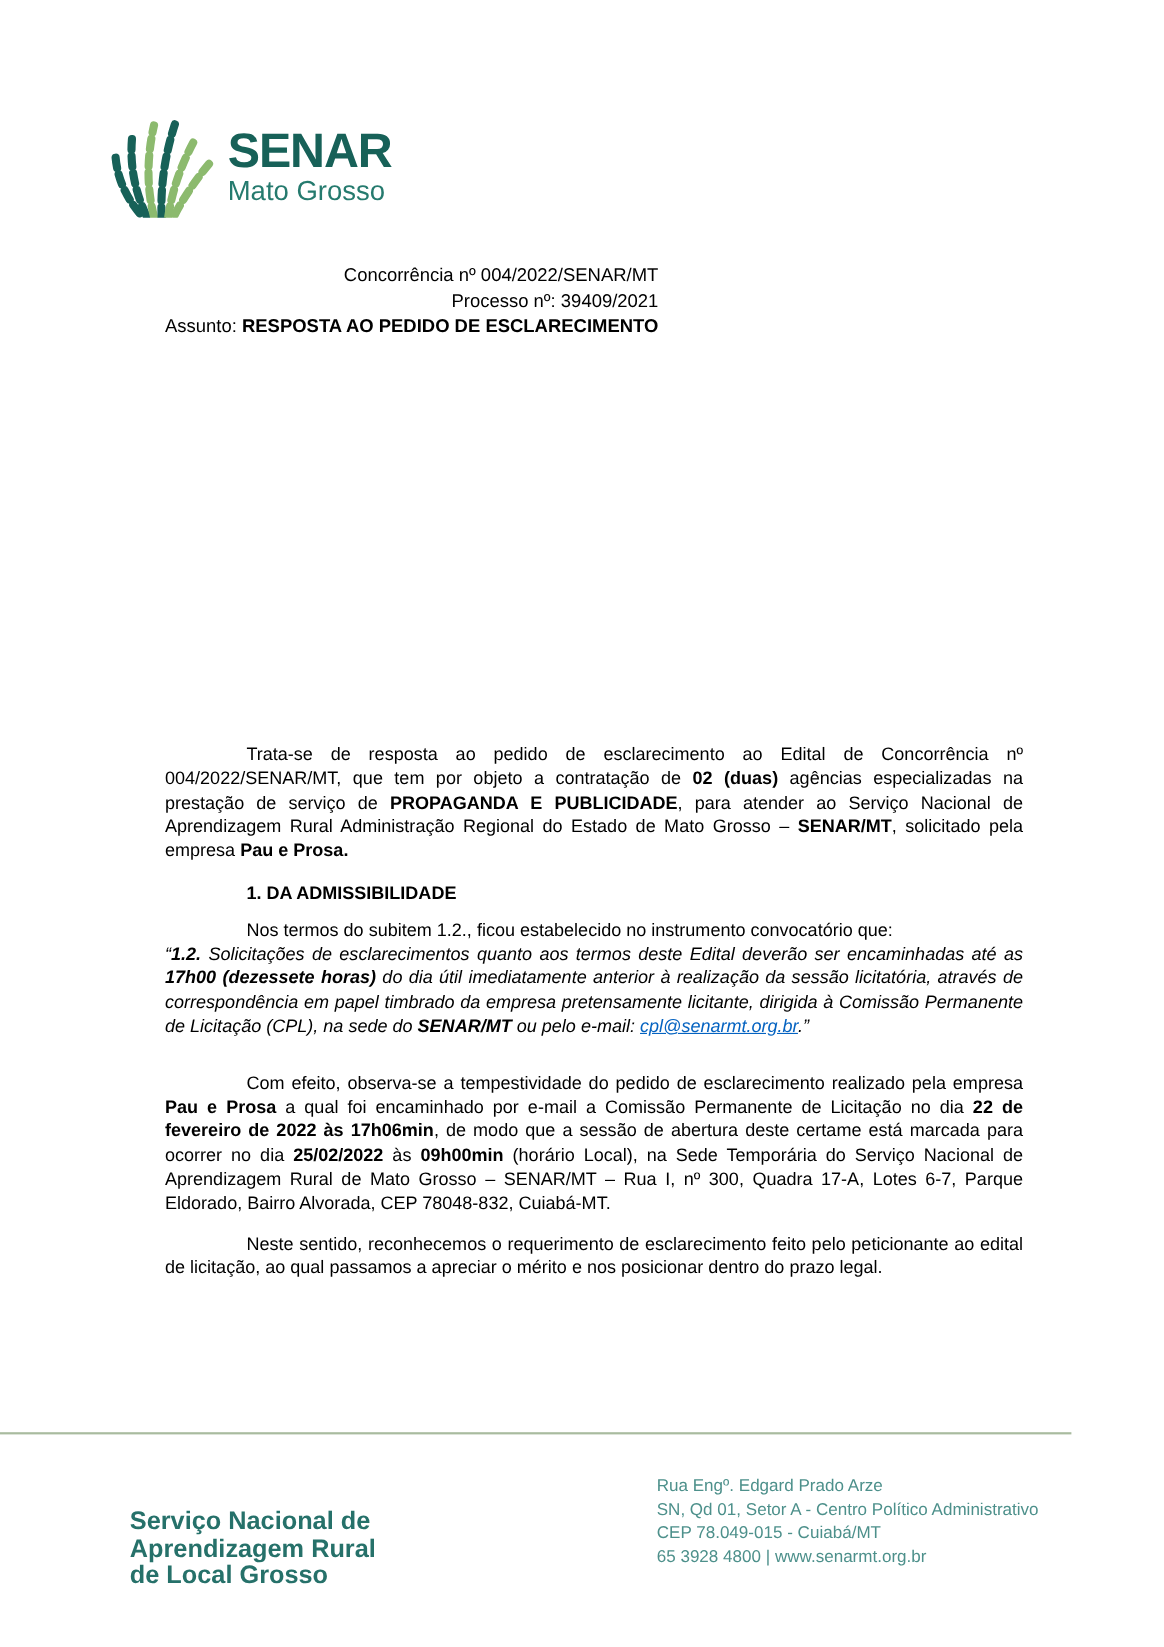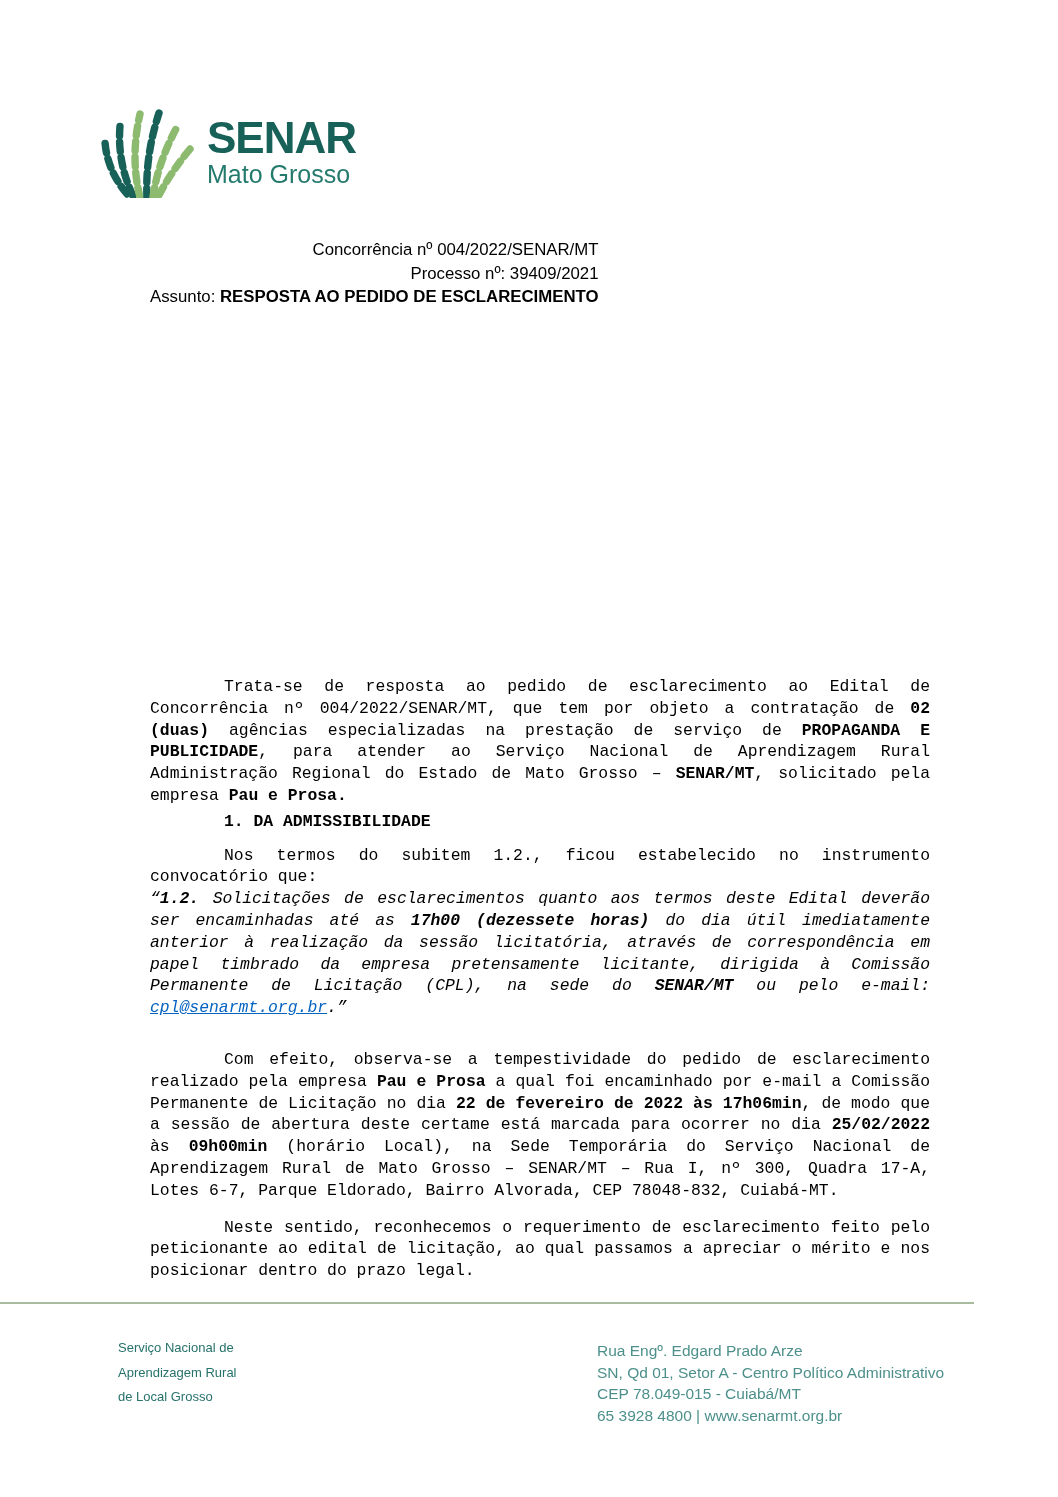--- a/index.html
+++ b/index.html
@@ -29,30 +29,30 @@
   .logo-text{margin-left:8px;padding-top:10px;}
   .logo-name{font-size:44px;font-weight:bold;color:var(--brand_dark);line-height:44px;letter-spacing:-1px;}
   .logo-region{font-size:25px;color:var(--brand_mid);line-height:26px;margin-top:1px;}
 
   
   .header-meta{position:absolute;left:150px;top:238px;font-size:16.8px;line-height:23.5px;text-align:right;}
 
   
   .content{position:absolute;left:150px;top:676px;width:780px;font-size:16.4px;line-height:21.8px;text-align:justify;}
   .content .indent{text-indent:74px;}
-  .content p{margin:0;font-family:Liberation Mono, monospace;}
-  .content .h1{margin:4px 0 0 74px;font-weight:bold;text-align:left;}
+  .content p{margin:0;}
+  .content .h1{margin:17px 0 0 74px;font-weight:bold;text-align:left;}
   .content .p2{margin-top:12px;}
   .content .quote{font-style:italic;}
   .content .p4{margin-top:30px;}
   .content .p5{margin-top:15px;}
   .rich-link{color:var(--link_blue);text-decoration:underline;}
 
   
-  .footer-org{position:absolute;left:118px;top:1336px;font-size:13px;font-weight:normal;
+  .footer-org{position:absolute;left:118px;top:1370px;font-size:23px;font-weight:bold;
     color:var(--footer_org);line-height:24.5px;}
   .footer-addr{position:absolute;left:597px;top:1340px;font-size:15.5px;
     color:var(--footer_addr);line-height:21.5px;}
 </style>
 </head>
 <body>
 
 <div class="page">
 
   <div class="v-line"></div>

